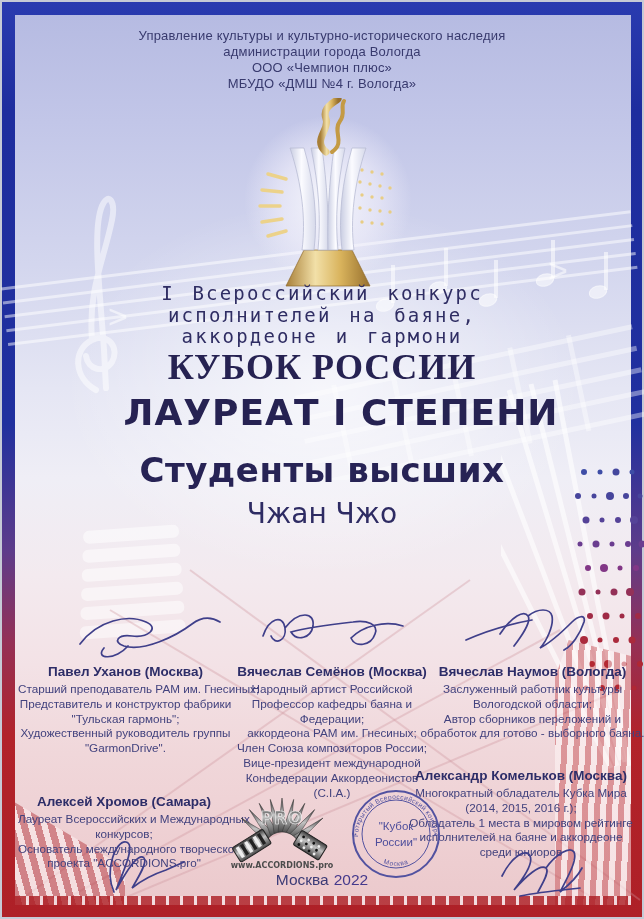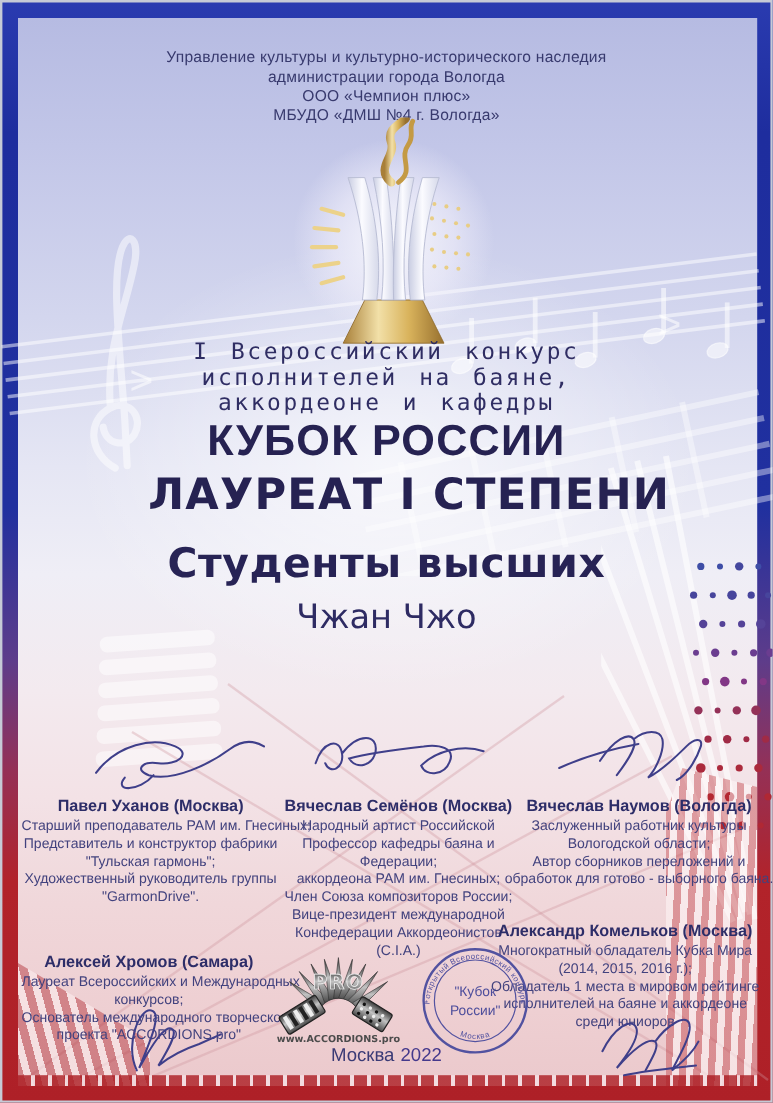--- a/index.html
+++ b/index.html
@@ -18,24 +18,24 @@
   .deco{position:absolute;pointer-events:none;}
   .bellows-left{position:absolute;left:15px;bottom:14px;width:110px;height:125px;
     background:repeating-linear-gradient(75deg,rgba(171,30,38,.50) 0 7px,rgba(255,244,244,.55) 7px 13px);
     clip-path:polygon(0 100%,0 18%,100% 70%,100% 100%);opacity:.85;}
   .bellows-right{position:absolute;right:13px;bottom:14px;width:76px;height:265px;
     background:repeating-linear-gradient(93deg,rgba(186,40,46,.42) 0 6px,rgba(255,247,247,.6) 6px 12px);
     clip-path:polygon(18% 0,100% 6%,100% 100%,0 100%,0 14%);opacity:.9;}
   .bottom-strip{position:absolute;left:15px;right:13px;bottom:14px;height:9px;
     background:repeating-linear-gradient(90deg,rgba(172,28,34,.8) 0 11px,rgba(244,222,226,.9) 11px 14px);}
   .txt{position:absolute;left:0;width:100%;text-align:center;}
-  .org{top:40px;font-size:13px;line-height:16px;color:#383a6e;letter-spacing:.2px;}
+  .org{top:28px;font-size:13px;line-height:16px;color:#383a6e;letter-spacing:.2px;}
   .subtitle{top:283px;font-family:"DejaVu Sans Mono",monospace;font-size:19px;line-height:21.5px;
     color:#2f2d63;letter-spacing:2.2px;word-spacing:4px;font-weight:500;}
-  .title1{top:346px;font-family:Liberation Sans, sans-serif;font-size:36px;font-weight:bold;color:#262252;letter-spacing:1px;}
+  .title1{top:346px;font-family:Liberation Serif, serif;font-size:36px;font-weight:bold;color:#262252;letter-spacing:1px;}
   .title2{top:392px;font-family:"DejaVu Sans",sans-serif;font-size:36px;font-weight:bold;color:#262252;letter-spacing:1px;margin-left:19px;}
   .category{top:450px;font-family:"DejaVu Sans",sans-serif;font-size:34px;font-weight:bold;color:#272355;letter-spacing:.5px;}
   .recipient{top:497px;font-family:"DejaVu Sans",sans-serif;font-size:28px;color:#2e2b63;text-align:center;}
   .jury{position:absolute;text-align:center;}
   .jury .jname{font-size:13.5px;font-weight:bold;color:#2d2d68;margin-bottom:3px;white-space:nowrap;}
   .jury .jline{font-size:11.7px;line-height:14.8px;color:#42427e;white-space:nowrap;}
   .col-ukhanov{left:18px;top:664px;width:215px;}
   .col-semenov{left:228px;top:664px;width:208px;}
   .col-naumov{left:420px;top:664px;width:225px;}
   .col-khromov{left:18px;top:794px;width:212px;}
@@ -230,21 +230,21 @@
       <path d="M106,50 C101,86 99,120 100,152 L110,152 C107,122 109,88 117,50 Z"></path>
       <path d="M124,50 C114,84 110,120 114,152 L126,152 C122,122 126,86 138,50 Z"></path>
     </g>
     <path d="M98,54 C84,42 102,32 98,21 C94,10 104,6 110,1" fill="none" stroke="url(#goldV)" stroke-width="7" stroke-linecap="round"></path>
     <path d="M104,54 C118,44 104,34 112,23 C118,15 112,9 116,3" fill="none" stroke="#c49a44" stroke-width="4" stroke-linecap="round"></path>
   </svg>
 
   <div class="txt subtitle">
     <div>I Всероссийский конкурс</div>
     <div>исполнителей на баяне,</div>
-    <div>аккордеоне и кафедры</div>
+    <div>аккордеоне и гармони</div>
   </div>
   <div class="txt title1">КУБОК РОССИИ</div>
   <div class="txt title2">ЛАУРЕАТ I СТЕПЕНИ</div>
   <div class="txt category">Студенты высших</div>
   <div class="txt recipient">Чжан Чжо</div>
 
   <svg class="sig" style="left:70px;top:608px;" width="160" height="55" viewBox="0 0 160 55">
     <path d="M10,36 C28,12 58,6 76,14 C90,20 78,30 62,28 C48,26 42,34 54,38 C74,44 106,28 122,16 C130,10 140,8 150,14"></path>
     <path d="M58,38 C46,52 24,52 34,40"></path>
   </svg>

